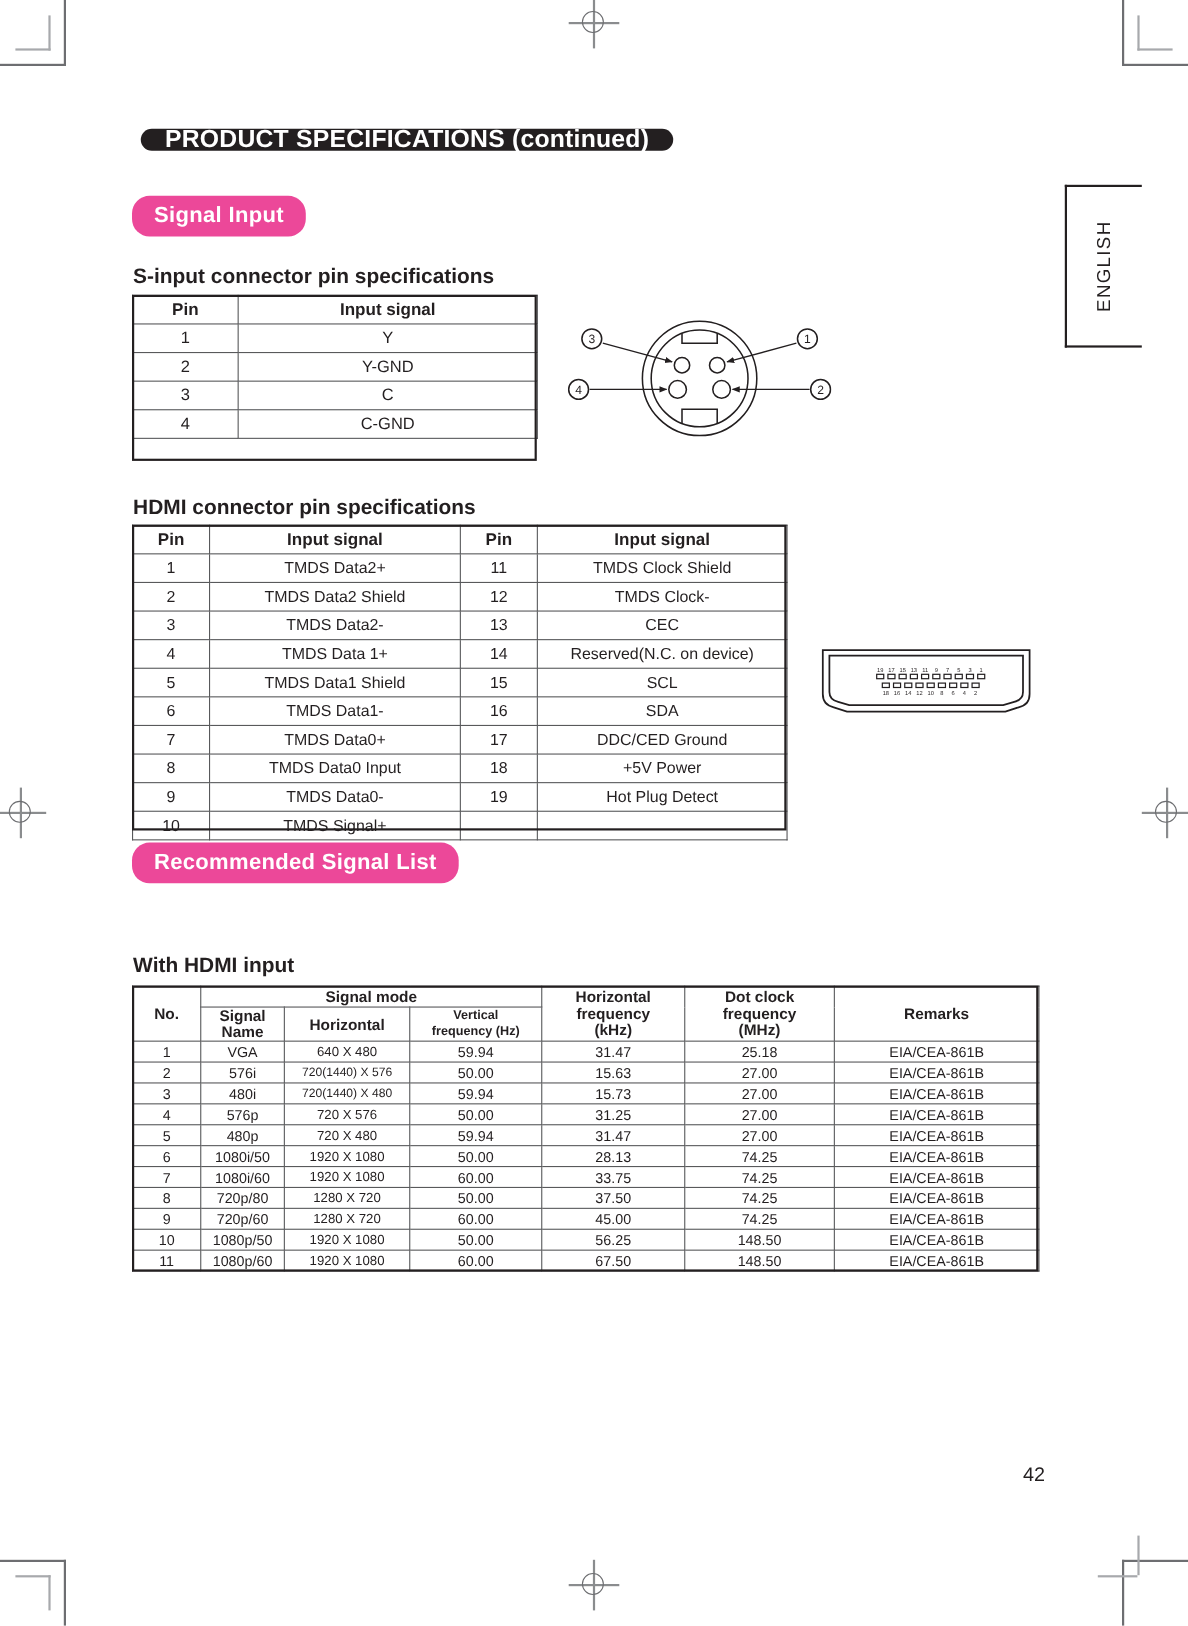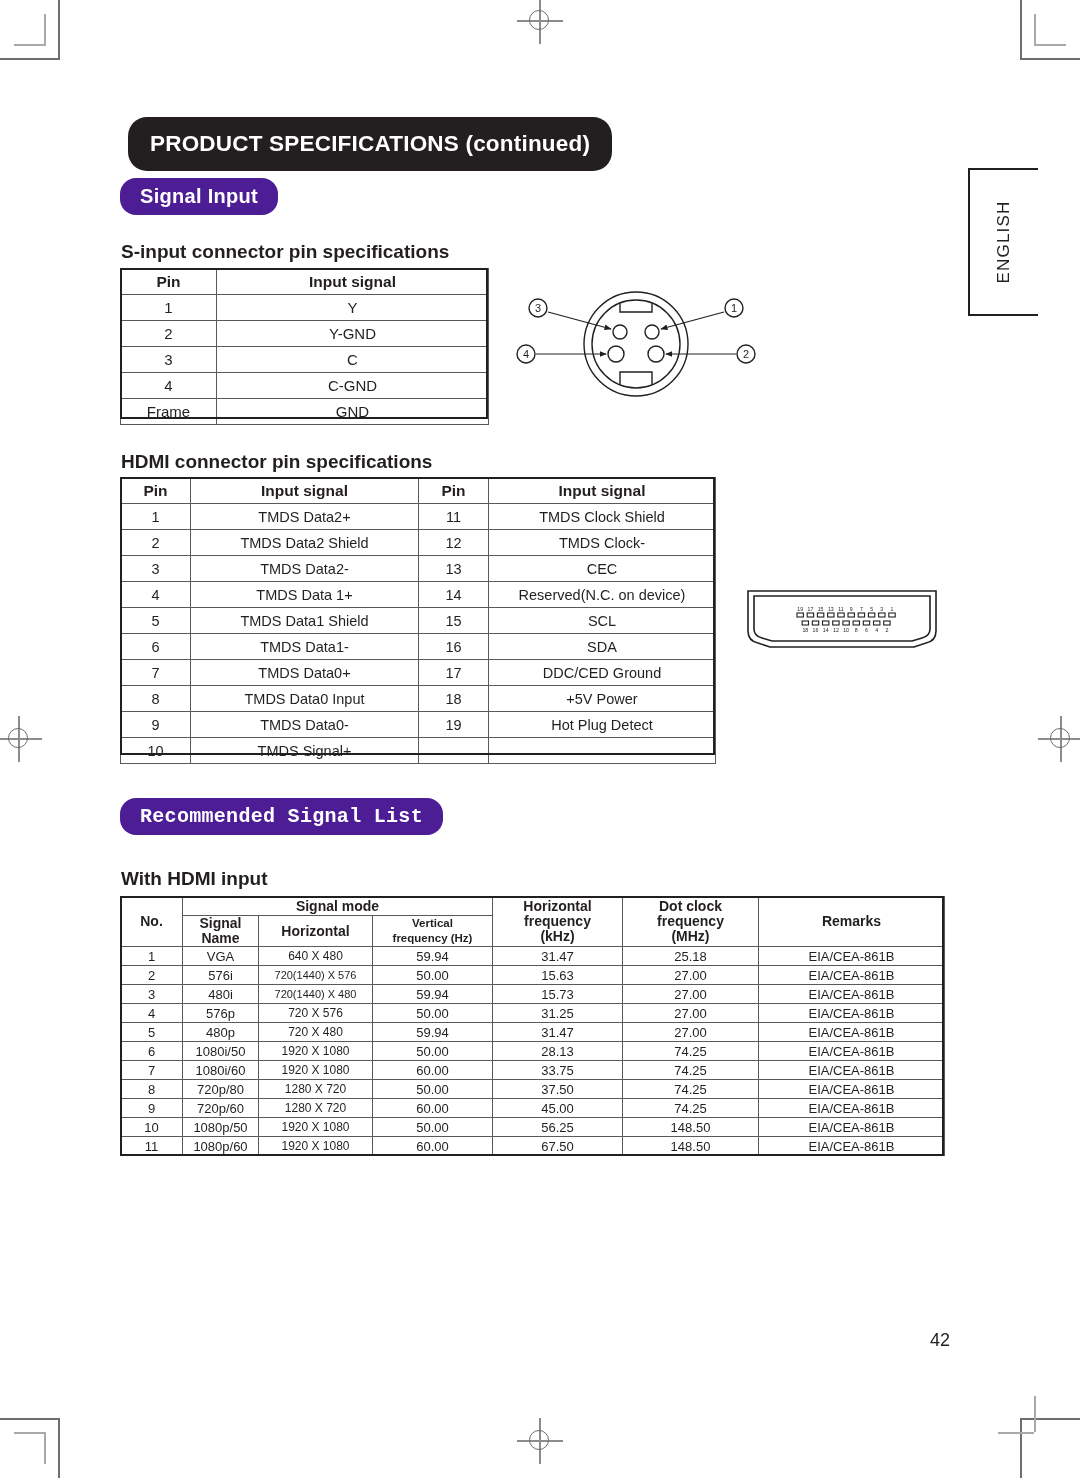--- a/index.html
+++ b/index.html
@@ -13,29 +13,29 @@
   .cropmark .v2{position:absolute;background:#a7a9ac;width:2px;}
   .cropmark .h2{position:absolute;background:#a7a9ac;height:2px;}
 
   .regmark{position:absolute;width:46px;height:46px;}
   .regmark .circle{position:absolute;left:12px;top:12px;width:20px;height:20px;
       border:1.5px solid #6d6e71;border-radius:50%;box-sizing:border-box;}
   .regmark .rv{position:absolute;left:22px;top:0;width:1.8px;height:46px;background:#8a8c8e;}
   .regmark .rh{position:absolute;top:22px;left:0;height:1.8px;width:46px;background:#8a8c8e;}
 
   
-  .title-pill{position:absolute;left:128px;top:117px;height:54px;
+  .title-pill{position:absolute;left:128px;top:117px;height:20px;
       background:#231f20;border-radius:19px;padding:0 22px;display:flex;align-items:center;}
   .title-pill span{color:#fff;font-weight:bold;font-size:22.5px;letter-spacing:.2px;white-space:nowrap;}
 
-  .section-pill{position:absolute;background:#4c1d95;border-radius:16px;
+  .section-pill{position:absolute;background:#ec4899;border-radius:16px;
       display:flex;align-items:center;padding:0 20px;}
   .section-pill span{color:#fff;font-weight:bold;font-size:20px;letter-spacing:.3px;white-space:nowrap;}
   #signal-input-pill{left:120px;top:178px;height:37px;}
-  #rec-signal-pill{left:120px;top:798px;height:37px;font-family:Liberation Mono, monospace;}
+  #rec-signal-pill{left:120px;top:766px;height:37px;}
 
   .sub-head{position:absolute;font-weight:bold;font-size:19px;color:#231f20;white-space:nowrap;}
   #sub-sinput{left:121px;top:241px;}
   #sub-hdmi{left:121px;top:451px;}
   #sub-withhdmi{left:121px;top:868px;}
 
   
   #english-tab{position:absolute;left:968px;top:168px;width:70px;height:148px;
       border:2px solid #231f20;border-left:2px solid #231f20;border-right:none;box-sizing:border-box;}
   #english-tab .lbl{position:absolute;left:50%;top:50%;
@@ -156,24 +156,20 @@
         <td>2</td>
         <td>Y-GND</td>
       </tr>
       <tr>
         <td>3</td>
         <td>C</td>
       </tr>
       <tr>
         <td>4</td>
         <td>C-GND</td>
-      </tr>
-      <tr>
-        <td>Frame</td>
-        <td>GND</td>
       </tr>
     </tbody>
 </table>
 <div class="outer-thick" style="left:120px;top:268px;width:368px;height:151px;"></div>
 
 <svg id="svideo-diagram" viewBox="0 0 240 124" xmlns="http://www.w3.org/2000/svg">
   <g fill="none" stroke="#231f20" stroke-width="1.4">
     <circle cx="120" cy="62" r="52"></circle>
     <circle cx="120" cy="62" r="44"></circle>
     <path d="M104 21 L104 30 L136 30 L136 21"></path>

